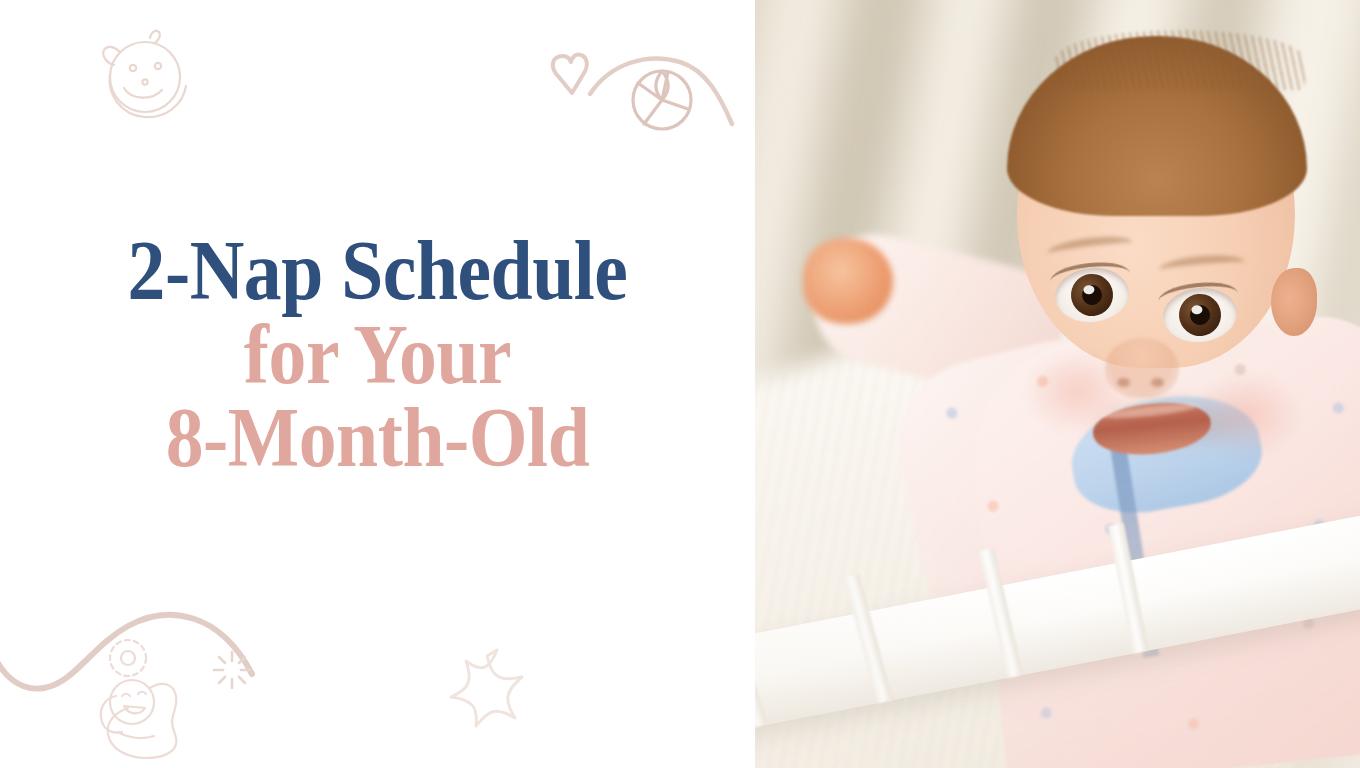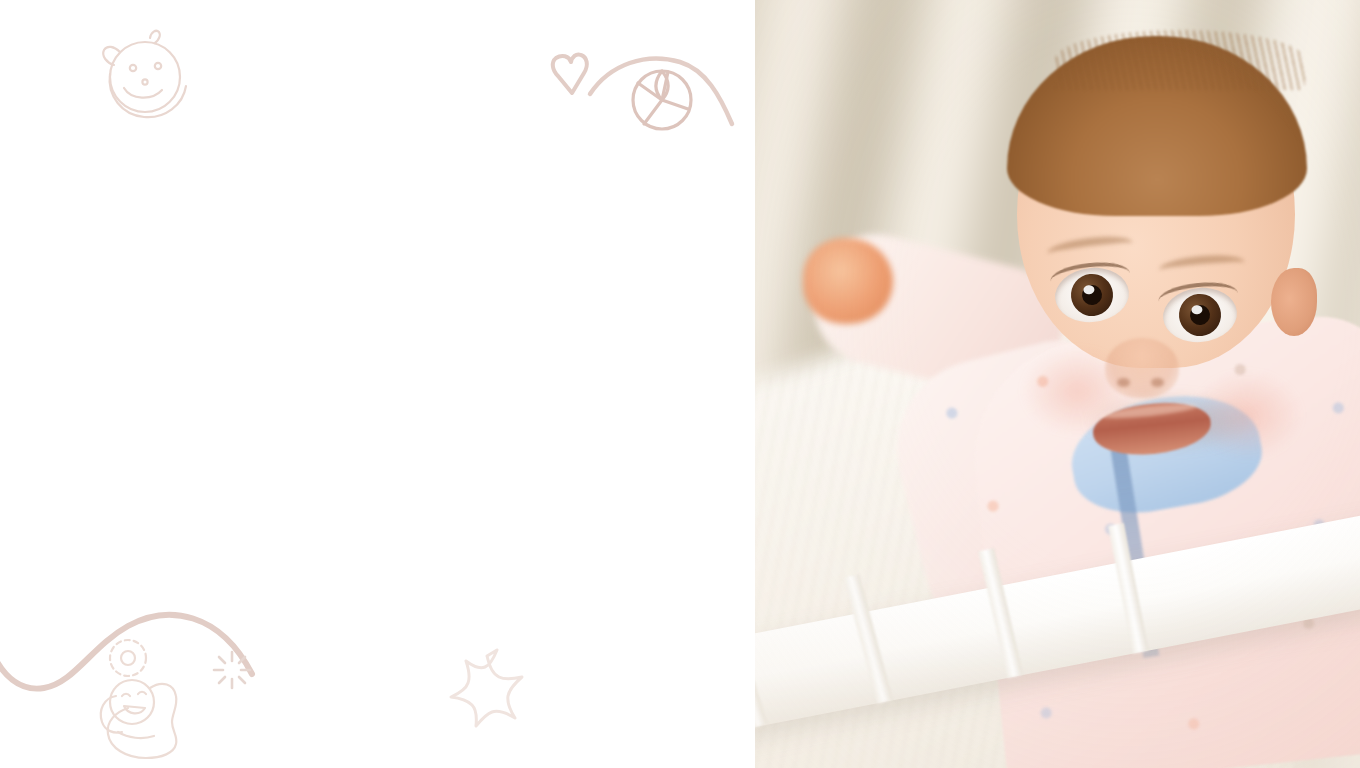--- a/index.html
+++ b/index.html
@@ -429,20 +429,25 @@
       <svg viewBox="0 0 76 72" fill="none" stroke="#ddc4bc" stroke-width="3.2" stroke-linecap="round" stroke-linejoin="round">
         <circle cx="38" cy="36" r="29"></circle>
         <path d="M38 7c-8 10-8 20 0 29 8-9 8-19 0-29z"></path>
         <path d="M38 36 14 19"></path>
         <path d="M38 36 20 60"></path>
         <path d="M38 36l26 9"></path>
         <path d="M38 36l6-28"></path>
       </svg>
     </div>
 
+    <div class="title-block">
+      <span class="title-line title-line-1">2-Nap Schedule</span>
+      <span class="title-line title-line-2">for Your</span>
+      <span class="title-line title-line-3">8-Month-Old</span>
+    </div>
 
     <div class="doodle d-wave-bottom">
       <svg viewBox="0 0 320 120" fill="none" stroke="#e2cdc6" stroke-width="6" stroke-linecap="round">
         <path d="M0 56c12 28 30 44 54 40 30-5 48-42 84-62 40-22 92-14 124 48"></path>
       </svg>
     </div>
 
     <div class="doodle d-baby-ball">
       <svg viewBox="0 0 132 132" fill="none" stroke="#ecdcd5" stroke-width="2.2" stroke-linecap="round" stroke-linejoin="round">
 

